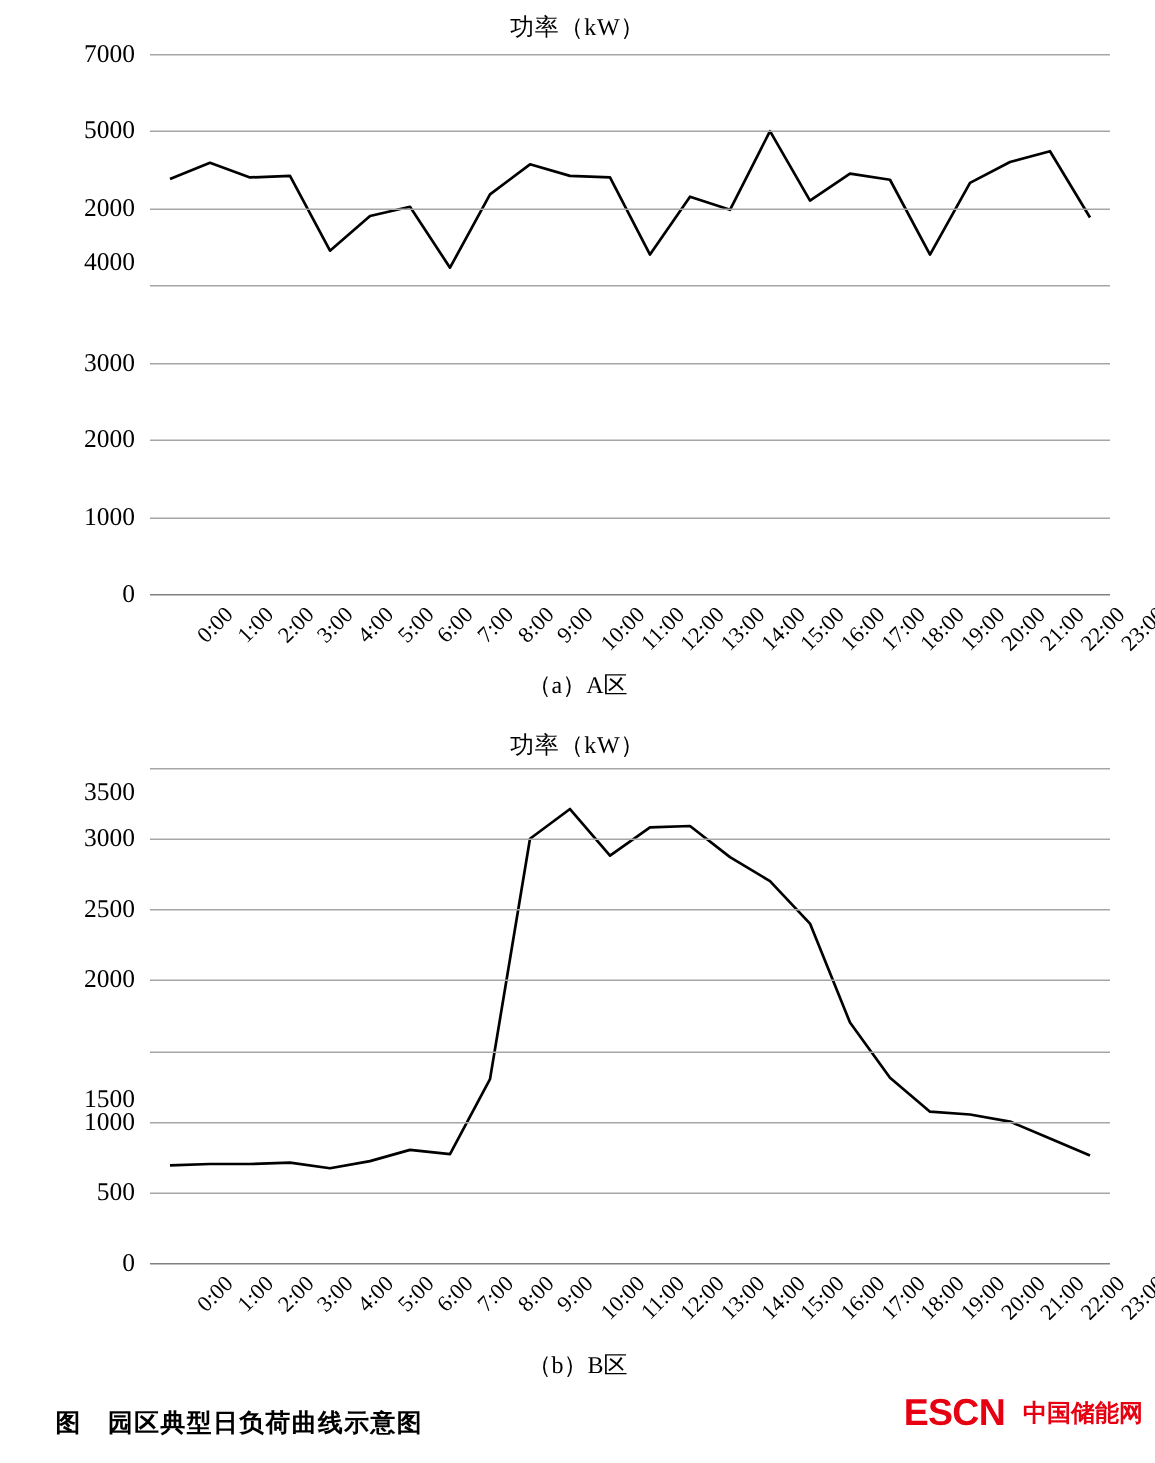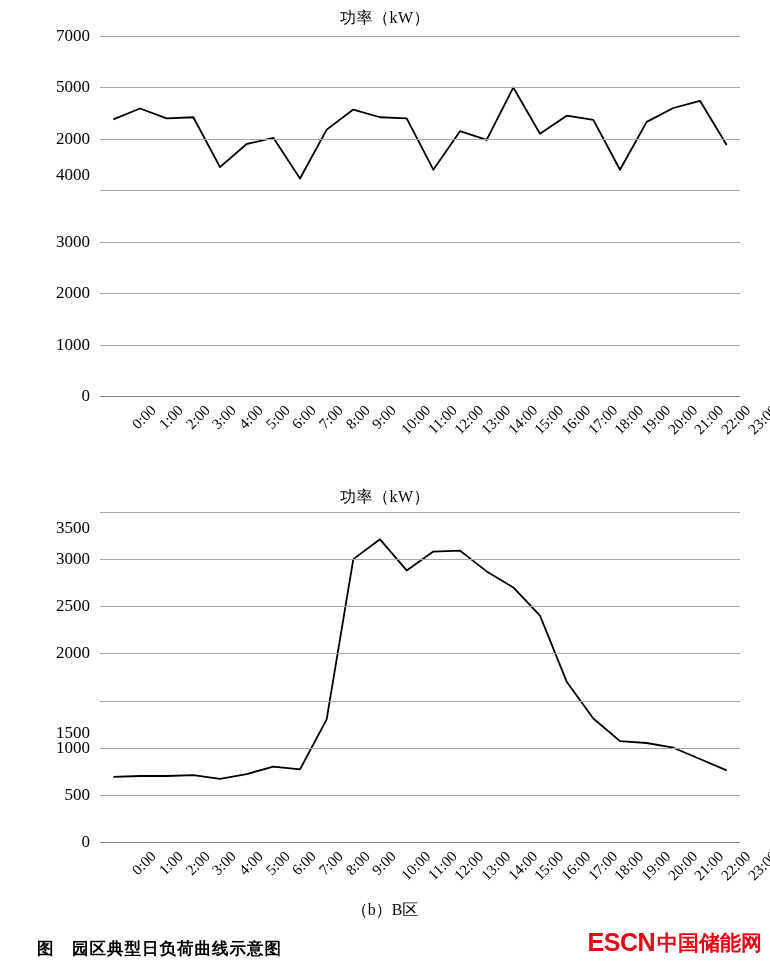--- a/index.html
+++ b/index.html
@@ -126,22 +126,22 @@
     display: flex;
     align-items: center;
     font-family: "Liberation Sans", sans-serif;
     font-weight: bold;
     font-size: 25px;
     line-height: 1;
     color: #e60012;
     letter-spacing: -0.5px;
   }
   #watermark .wm-cn {
-    font-size: 21px;
-    margin-left: 2px;
+    font-size: 16px;
+    margin-left: 12px;
     letter-spacing: 0px;
   }
 </style>
 </head>
 <body>
 
 <div class="figure">
 
   <div class="chart-block" id="chart-a">
     <div class="chart-title">功率（kW）</div>
@@ -187,20 +187,21 @@
         <div class="xtick-label" style="left: 421.333px; top: 4px;">15:00</div>
         <div class="xtick-label" style="left: 448px; top: 4px;">16:00</div>
         <div class="xtick-label" style="left: 474.667px; top: 4px;">17:00</div>
         <div class="xtick-label" style="left: 501.333px; top: 4px;">18:00</div>
         <div class="xtick-label" style="left: 528px; top: 4px;">19:00</div>
         <div class="xtick-label" style="left: 554.667px; top: 4px;">20:00</div>
         <div class="xtick-label" style="left: 581.333px; top: 4px;">21:00</div>
         <div class="xtick-label" style="left: 608px; top: 4px;">22:00</div>
         <div class="xtick-label" style="left: 634.667px; top: 4px;">23:00</div>
       </div>
+    <div class="subcaption" id="subcap-a">（a）A区</div>
   </div>
 
   <div class="chart-block" id="chart-b">
     <div class="chart-title">功率（kW）</div>
     <div class="ylabels" id="ylabels-b">
         <div class="ytick-label" style="top: 330px;">0</div>
         <div class="ytick-label" style="top: 282.857px;">500</div>
         <div class="ytick-label" style="top: 235.714px;">1000</div>
         <div class="ytick-label" style="top: 188.571px; margin-top: 32px;">1500</div>
         <div class="ytick-label" style="top: 141.429px;">2000</div>

